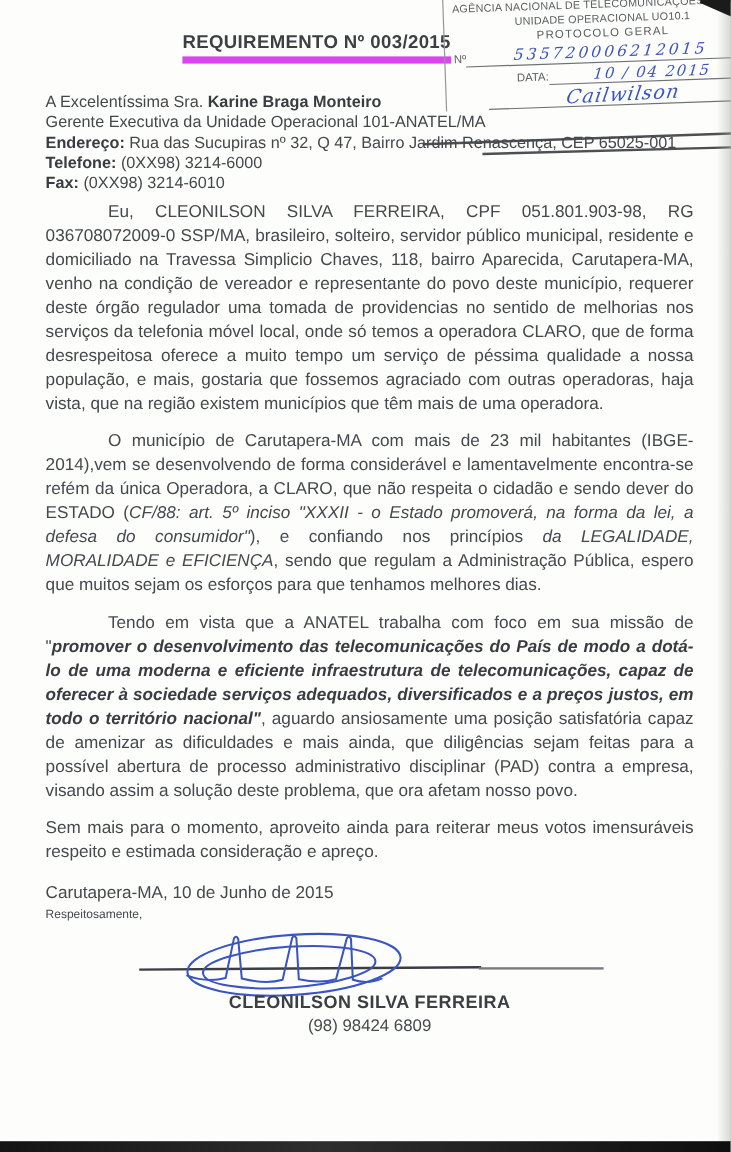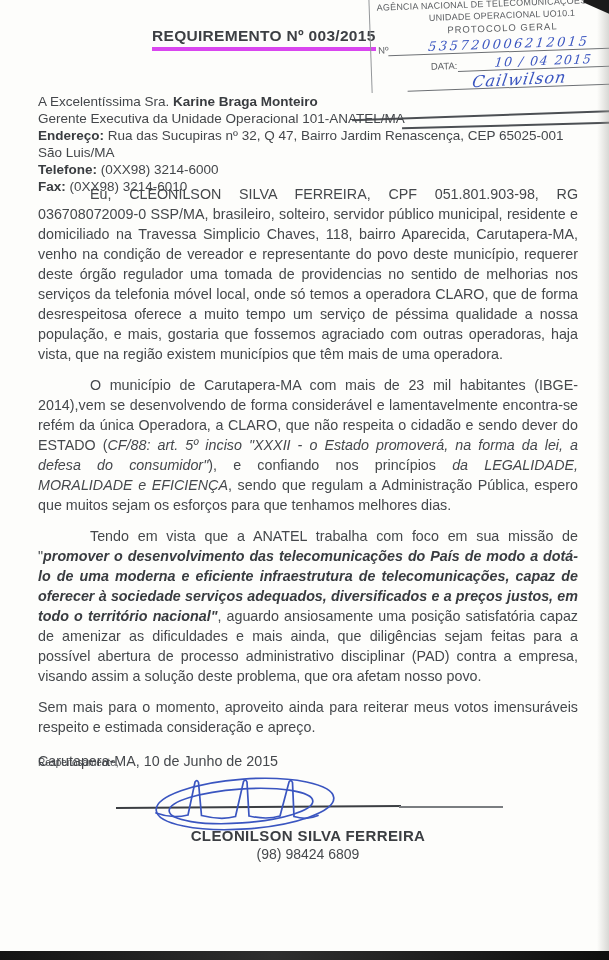--- a/index.html
+++ b/index.html
@@ -16,21 +16,21 @@
   .edge-shadow-right{position:absolute;top:0;right:0;width:12px;height:100%;
     background:linear-gradient(to left,rgba(170,170,165,.45),rgba(170,170,165,0));}
   .bottom-bar{position:absolute;left:0;bottom:0;width:100%;height:9px;
     background:linear-gradient(to right,#141414,#2e2e2e 45%,#0e0e0e);}
   .corner-blob{position:absolute;top:-7px;right:-6px;width:30px;height:16px;
     background:#1b1b1b;transform:rotate(24deg);}
 
   
   .title{position:absolute;top:27px;left:152px;
     font-size:15.5px;font-weight:bold;letter-spacing:.3px;color:#3c3f43;
-    border-bottom:4px solid #d946ef;padding-bottom:2px;white-space:nowrap;}
+    border-bottom:6px solid #d946ef;padding-bottom:2px;white-space:nowrap;}
 
   
   .stamp{position:absolute;top:-12px;left:368px;width:320px;
     transform:rotate(-2deg);transform-origin:left top;
     border-left:1px solid #94979a;padding:14px 0 0 7px;color:#5a5d61;}
   .stamp .s-line{font-size:9px;letter-spacing:.2px;white-space:nowrap;line-height:12px;}
   .stamp .s-line.center{text-align:center;width:250px;}
   .stamp .s-proto{font-size:9.5px;letter-spacing:1px;text-align:center;width:250px;line-height:13px;}
   .stamp-row{display:flex;align-items:flex-end;width:252px;margin-top:2px;}
   .stamp-row .lbl{font-size:9.5px;white-space:nowrap;padding-bottom:1px;}
@@ -38,26 +38,26 @@
   .hand{font-family:"DejaVu Serif",serif;font-style:italic;color:#3a55c0;}
   .hand-num{font-size:13px;letter-spacing:2.5px;transform:skewX(-8deg);display:inline-block;}
   .hand-date{font-size:12.5px;letter-spacing:1.5px;transform:skewX(-8deg);display:inline-block;}
   .hand-sig{font-size:16px;letter-spacing:1px;transform:skewX(-12deg) rotate(-1deg);display:inline-block;}
   .stamp-sig-row{margin-top:3px;margin-left:28px;width:224px;}
   .stamp-tail{position:absolute;background:#4c4f53;height:2px;}
   .tail-a{top:114px;left:352px;width:300px;transform:rotate(-2deg);}
   .tail-b{top:124px;left:402px;width:250px;height:1.5px;transform:rotate(-1.5deg);}
 
   
-  .recipient{position:absolute;top:93px;left:38px;width:548px;
+  .recipient{position:absolute;top:76px;left:38px;width:548px;
     font-size:13.5px;line-height:17px;color:#44474b;}
   .recipient b{color:#393c40;}
 
   
-  .body{position:absolute;top:184px;left:38px;width:540px;}
+  .body{position:absolute;top:167px;left:38px;width:540px;}
   .body p{margin:0 0 11px 0;font-size:14.3px;line-height:20px;text-align:justify;}
   .indent{text-indent:52px;}
   .quote-bold{font-weight:bold;font-style:italic;color:#393c40;margin-top:48px;}
   .seg-italic{font-style:italic;}
   .dateline{margin-top:14px !important;}
 
   .closing{position:absolute;top:757px;left:38px;width:540px;
     text-align:left;font-size:10px;color:#44474b;}
 
   
@@ -96,21 +96,20 @@
       <span class="fill-line"><span class="hand hand-sig">Cailwilson</span></span>
     </div>
   </div>
   <div class="stamp-tail tail-a"></div>
   <div class="stamp-tail tail-b"></div>
 
   <div class="recipient">
     <div><span>A Excelentíssima Sra. </span><b>Karine Braga Monteiro</b></div>
     <div>Gerente Executiva da Unidade Operacional 101-ANATEL/MA</div>
     <div><b>Endereço:</b><span> Rua das Sucupiras nº 32, Q 47, Bairro Jardim Renascença, CEP 65025-001</span></div>
-    <div>São Luis/MA</div>
     <div><b>Telefone:</b><span> (0XX98) 3214-6000</span></div>
     <div><b>Fax:</b><span> (0XX98) 3214-6010</span></div>
   </div>
 
   <div class="body">
     <p class="indent">Eu, CLEONILSON SILVA FERREIRA, CPF 051.801.903-98, RG 036708072009-0 SSP/MA, brasileiro, solteiro, servidor público municipal, residente e domiciliado na Travessa Simplicio Chaves, 118, bairro Aparecida, Carutapera-MA, venho na condição de vereador e representante do povo deste município, requerer deste órgão regulador uma tomada de providencias no sentido de melhorias nos serviços da telefonia móvel local, onde só temos a operadora CLARO, que de forma desrespeitosa oferece a muito tempo um serviço de péssima qualidade a nossa população, e mais, gostaria que fossemos agraciado com outras operadoras, haja vista, que na região existem municípios que têm mais de uma operadora.</p>
     <p class="indent"><span>O município de Carutapera-MA com mais de 23 mil habitantes (IBGE-2014),vem se desenvolvendo de forma considerável e lamentavelmente encontra-se refém da única Operadora, a CLARO, que não respeita o cidadão e sendo dever do ESTADO (</span><span class="seg-italic">CF/88: art. 5º inciso "XXXII - o Estado promoverá, na forma da lei, a defesa do consumidor"</span><span>), e confiando nos princípios </span><span class="seg-italic">da LEGALIDADE, MORALIDADE e EFICIENÇA</span><span>, sendo que regulam a Administração Pública, espero que muitos sejam os esforços para que tenhamos melhores dias.</span></p>
     <p class="indent"><span>Tendo em vista que a ANATEL trabalha com foco em sua missão de "</span><span class="quote-bold">promover o desenvolvimento das telecomunicações do País de modo a dotá-lo de uma moderna e eficiente infraestrutura de telecomunicações, capaz de oferecer à sociedade serviços adequados, diversificados e a preços justos, em todo o território nacional"</span><span>, aguardo ansiosamente uma posição satisfatória capaz de amenizar as dificuldades e mais ainda, que diligências sejam feitas para a possível abertura de processo administrativo disciplinar (PAD) contra a empresa, visando assim a solução deste problema, que ora afetam nosso povo.</span></p>
     <p>Sem mais para o momento, aproveito ainda para reiterar meus votos imensuráveis respeito e estimada consideração e apreço.</p>
     <p class="dateline">Carutapera-MA, 10 de Junho de 2015</p>

